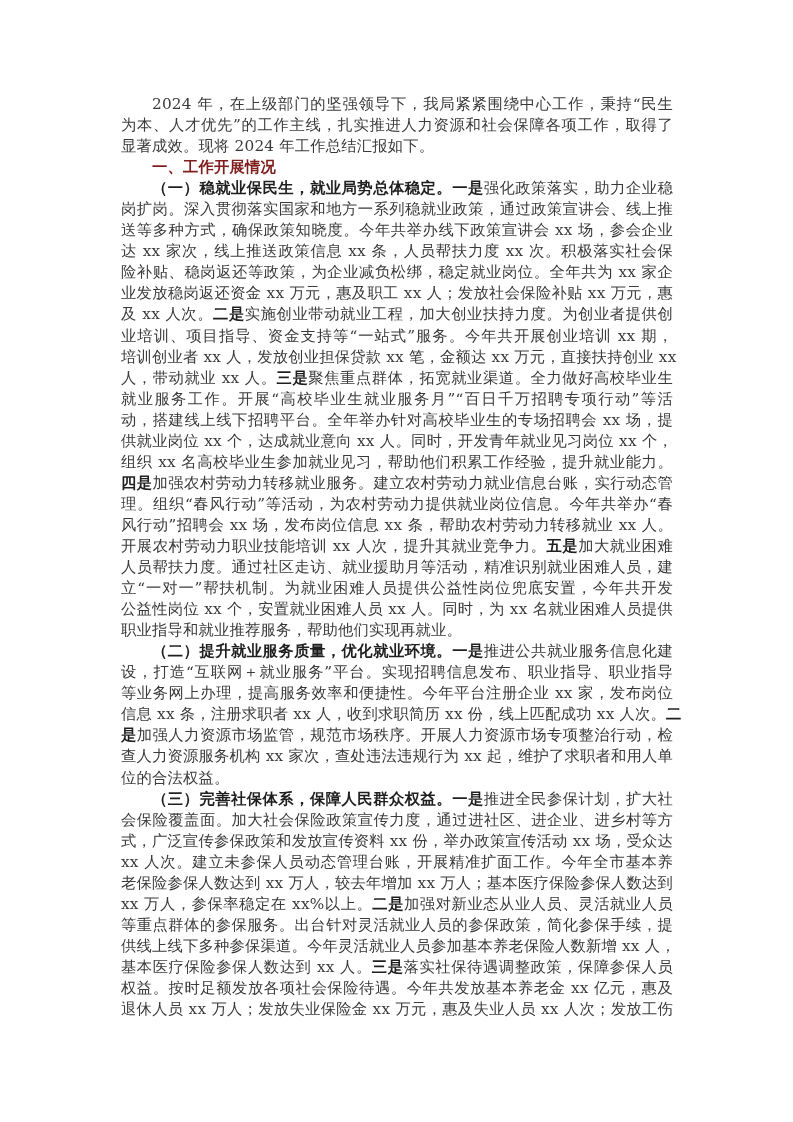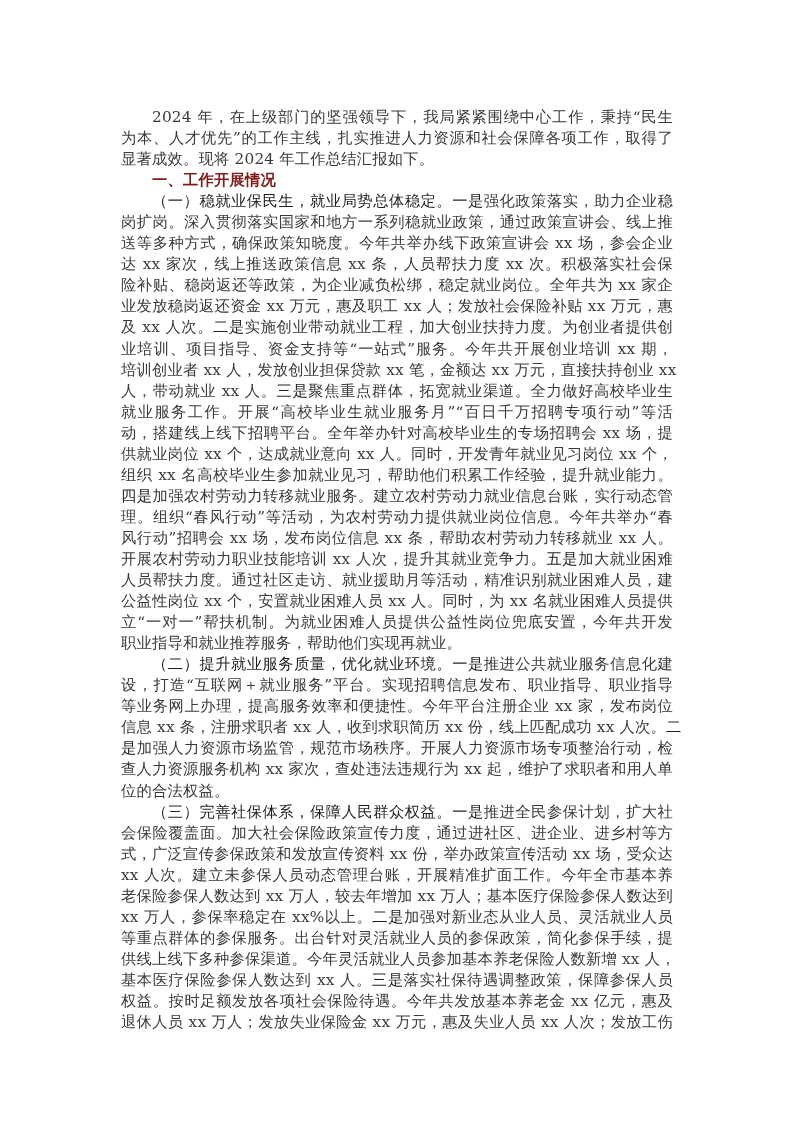--- a/index.html
+++ b/index.html
@@ -1,34 +1,34 @@
 <!DOCTYPE html>
 <html><head>
 <meta charset="utf-8">
 <style>
   html, body { margin: 0; padding: 0; background: #ffffff; }
   body { width: 793px; height: 1122px; position: relative; overflow: hidden; }
   .page {
-    position: absolute; left: 0; top: 13px; width: 793px; height: 1072px;
+    position: absolute; left: 0; top: 0; width: 793px; height: 1072px;
     background: #ffffff;
   }
   .content {
     position: absolute; left: 121px; top: 94px; width: 552px;
     font-family: "DejaVu Serif", "Liberation Serif", serif;
     font-size: 15.3px; color: #3a3a3a;
   }
   .line {
     height: 21.05px; line-height: 21.05px; white-space: nowrap;
     text-align: justify; text-align-last: justify; letter-spacing: 0.2px;
     overflow: visible;
   }
   .line.last { text-align-last: left; }
   .line.indent { padding-left: 31px; }
   .line.heading { padding-left: 31px; text-align-last: left; }
-  b, .b { font-weight: normal; color: #1f1f1f; }
+  b, .b { font-weight: bold; color: #1f1f1f; }
   .heading span { font-weight: bold; color: #7f1d1d; font-family: "DejaVu Sans", "Liberation Sans", sans-serif; }
 </style>
 </head>
 <body>
 
 <div class="page">
   <div class="content" id="content">
       <div class="line indent"><span>2024 年，在上级部门的坚强领导下，我局紧紧围绕中心工作，秉持“民生</span></div>
       <div class="line"><span>为本、人才优先”的工作主线，扎实推进人力资源和社会保障各项工作，取得了</span></div>
       <div class="line last"><span>显著成效。现将 2024 年工作总结汇报如下。</span></div>
@@ -45,22 +45,22 @@
       <div class="line"><span>人，带动就业 xx 人。</span><span class="b">三是</span><span>聚焦重点群体，拓宽就业渠道。全力做好高校毕业生</span></div>
       <div class="line"><span>就业服务工作。开展“高校毕业生就业服务月”“百日千万招聘专项行动”等活</span></div>
       <div class="line"><span>动，搭建线上线下招聘平台。全年举办针对高校毕业生的专场招聘会 xx 场，提</span></div>
       <div class="line"><span>供就业岗位 xx 个，达成就业意向 xx 人。同时，开发青年就业见习岗位 xx 个，</span></div>
       <div class="line"><span>组织 xx 名高校毕业生参加就业见习，帮助他们积累工作经验，提升就业能力。</span></div>
       <div class="line"><span class="b">四是</span><span>加强农村劳动力转移就业服务。建立农村劳动力就业信息台账，实行动态管</span></div>
       <div class="line"><span>理。组织“春风行动”等活动，为农村劳动力提供就业岗位信息。今年共举办“春</span></div>
       <div class="line"><span>风行动”招聘会 xx 场，发布岗位信息 xx 条，帮助农村劳动力转移就业 xx 人。</span></div>
       <div class="line"><span>开展农村劳动力职业技能培训 xx 人次，提升其就业竞争力。</span><span class="b">五是</span><span>加大就业困难</span></div>
       <div class="line"><span>人员帮扶力度。通过社区走访、就业援助月等活动，精准识别就业困难人员，建</span></div>
+      <div class="line"><span>立“一对一”帮扶机制。为就业困难人员提供公益性岗位兜底安置，今年共开发</span></div>
       <div class="line"><span>公益性岗位 xx 个，安置就业困难人员 xx 人。同时，为 xx 名就业困难人员提供</span></div>
-      <div class="line"><span>立“一对一”帮扶机制。为就业困难人员提供公益性岗位兜底安置，今年共开发</span></div>
       <div class="line last"><span>职业指导和就业推荐服务，帮助他们实现再就业。</span></div>
       <div class="line indent"><span class="b">（二）提升就业服务质量，优化就业环境。一是</span><span>推进公共就业服务信息化建</span></div>
       <div class="line"><span>设，打造“互联网＋就业服务”平台。实现招聘信息发布、职业指导、职业指导</span></div>
       <div class="line"><span>等业务网上办理，提高服务效率和便捷性。今年平台注册企业 xx 家，发布岗位</span></div>
       <div class="line"><span>信息 xx 条，注册求职者 xx 人，收到求职简历 xx 份，线上匹配成功 xx 人次。</span><span class="b">二</span></div>
       <div class="line"><span class="b">是</span><span>加强人力资源市场监管，规范市场秩序。开展人力资源市场专项整治行动，检</span></div>
       <div class="line"><span>查人力资源服务机构 xx 家次，查处违法违规行为 xx 起，维护了求职者和用人单</span></div>
       <div class="line last"><span>位的合法权益。</span></div>
       <div class="line indent"><span class="b">（三）完善社保体系，保障人民群众权益。一是</span><span>推进全民参保计划，扩大社</span></div>
       <div class="line"><span>会保险覆盖面。加大社会保险政策宣传力度，通过进社区、进企业、进乡村等方</span></div>

